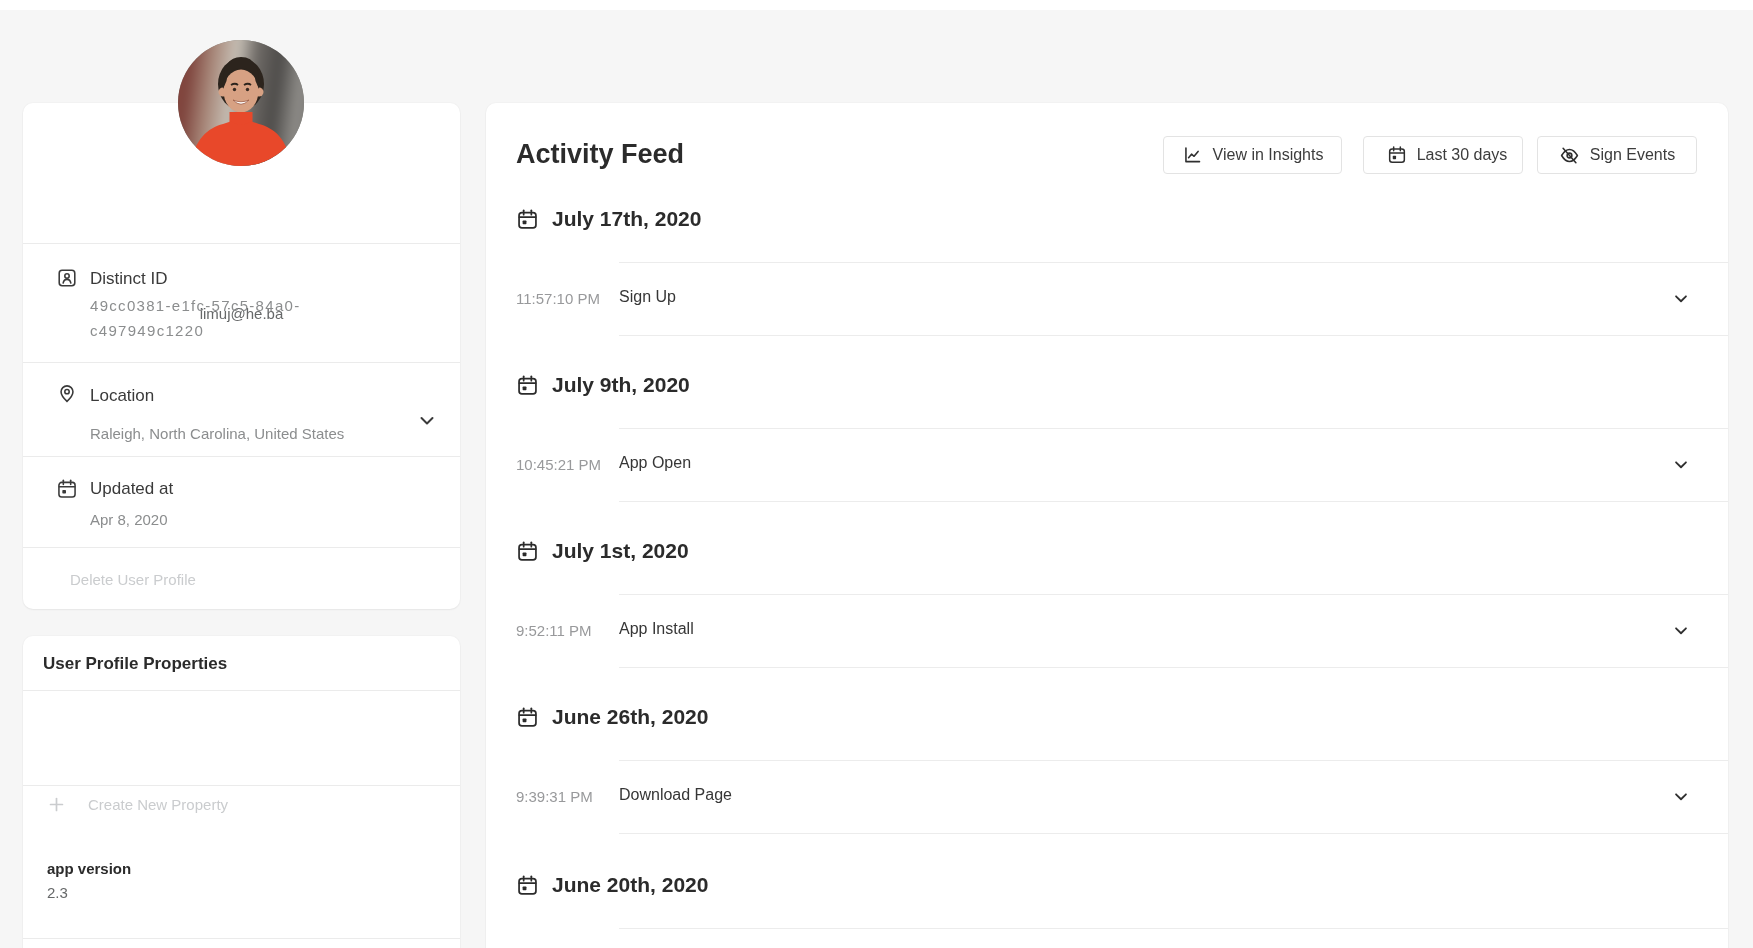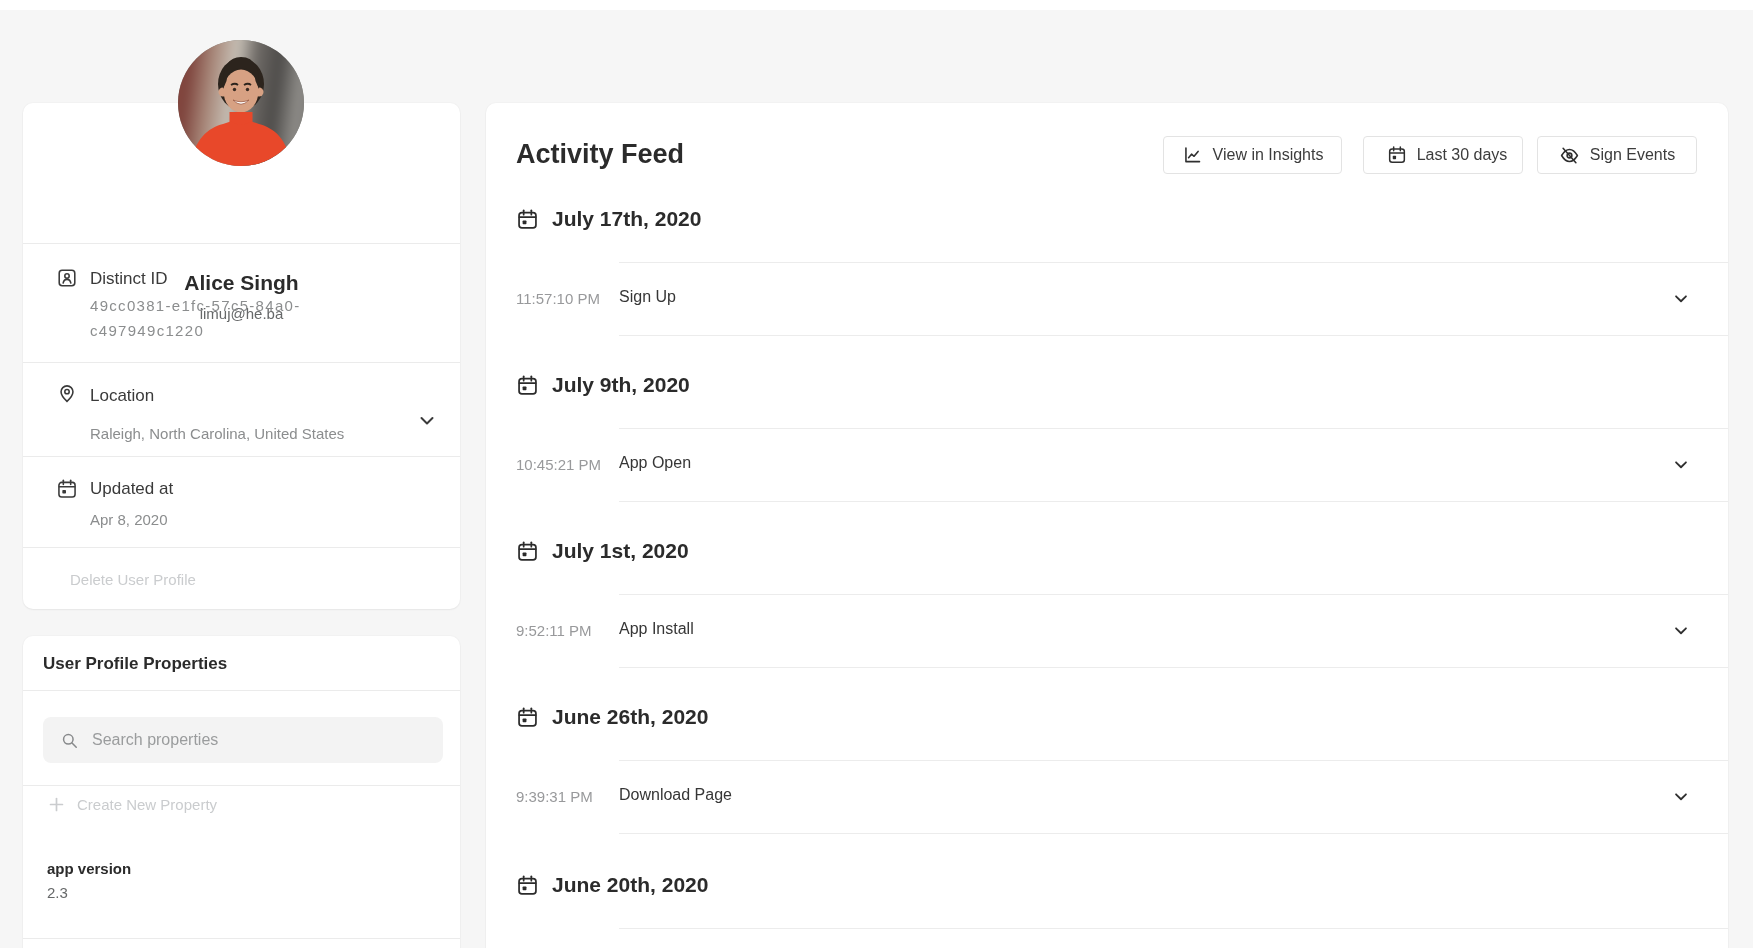--- a/index.html
+++ b/index.html
@@ -41,21 +41,21 @@
   
   .props-card { left:23px; top:636px; width:437px; height:330px; }
   .props-title { position:absolute; left:20px; top:18px; font-size:17px; font-weight:700; color:#2b2b2b; }
   .search-box {
     position:absolute; left:20px; top:81px; width:400px; height:46px;
     background:#f3f3f3; border-radius:8px; border:none; display:flex; align-items:center;
   }
   .search-box svg { margin-left:17px; }
   .search-ph { margin-left:13px; font-size:16px; color:#9a9c9d; }
   .create-row { position:absolute; left:25px; top:160px; display:flex; align-items:center; }
-  .create-label { margin-left:12px; font-size:15px; font-weight:500; color:#caccce; }
+  .create-label { margin-left:23px; font-size:15px; font-weight:500; color:#caccce; }
   .prop-name { position:absolute; left:24px; top:224px; font-size:15px; font-weight:700; color:#2b2b2b; }
   .prop-value { position:absolute; left:24px; top:248px; font-size:15px; color:#666869; }
   
   .feed-card { left:486px; top:103px; width:1242px; height:900px; }
   .feed-title { position:absolute; left:30px; top:36px; font-size:27px; font-weight:700; color:#2b2b2b; }
   .btn {
     position:absolute; top:33px; height:38px; background:#fff;
     border:1px solid #e3e3e3; border-radius:4px;
     display:flex; align-items:center; justify-content:center;
     font-size:16px; font-weight:500; color:#3c3c3c; cursor:pointer;
@@ -92,21 +92,20 @@
     <path d="M66 45 q4 -2.5 7 0" stroke="#2c241d" stroke-width="1.8" fill="none"></path>
     <circle cx="56.5" cy="49.5" r="1.7" fill="#3a2b22"></circle>
     <circle cx="69.5" cy="49.5" r="1.7" fill="#3a2b22"></circle>
     <path d="M55 60 Q63 68.5 71 60 Q63 63.5 55 60 Z" fill="#ffffff" stroke="#9c5a42" stroke-width="0.8"></path>
     <path d="M51.5 72 h23 v15 q-11.5 7 -23 0 Z" fill="#e8482a"></path>
     <path d="M13 126 C16 99 30 88 45 84 L52.5 81.5 Q63 87 73.5 81.5 L81 84 C96 88 110 99 113 126 Z" fill="#e8482a"></path>
   </svg>
 </div>
 
 <div class="card profile-card">
-  <div class="pname">Alice Singh</div>
   <div class="pemail">limuj@he.ba</div>
 
   <div class="divider" style="top:140px"></div>
 
   <div>
     <svg class="f-icon" style="top:164px" width="22" height="22" viewBox="0 0 24 24" fill="none" stroke="#3a3a3a" stroke-width="1.7" stroke-linecap="round">
       <rect x="3.5" y="3.5" width="17" height="17" rx="3.2"></rect>
       <circle cx="12" cy="9.8" r="2.4"></circle>
       <path d="M7.8 17.5c.5-2.6 2.1-4 4.2-4s3.7 1.4 4.2 4"></path>
     </svg>
@@ -144,27 +143,20 @@
 
   <div class="divider" style="top:444px"></div>
 
   <div class="delete-link">Delete User Profile</div>
 </div>
 
 <div class="card props-card">
   <div class="props-title">User Profile Properties</div>
   <div class="divider" style="top:54px"></div>
 
-  <div class="search-box">
-    <svg width="19" height="19" viewBox="0 0 24 24" fill="none" stroke="#87898b" stroke-width="1.9" stroke-linecap="round">
-      <circle cx="10.5" cy="10.5" r="6"></circle>
-      <line x1="15.2" y1="15.2" x2="20.5" y2="20.5"></line>
-    </svg>
-    <span class="search-ph">Search properties</span>
-  </div>
 
   <div class="divider" style="top:149px"></div>
 
   <div class="create-row">
     <svg width="17" height="17" viewBox="0 0 20 20" fill="none" stroke="#caccce" stroke-width="2" stroke-linecap="round">
       <line x1="10" y1="3" x2="10" y2="17"></line>
       <line x1="3" y1="10" x2="17" y2="10"></line>
     </svg>
     <span class="create-label">Create New Property</span>
   </div>

